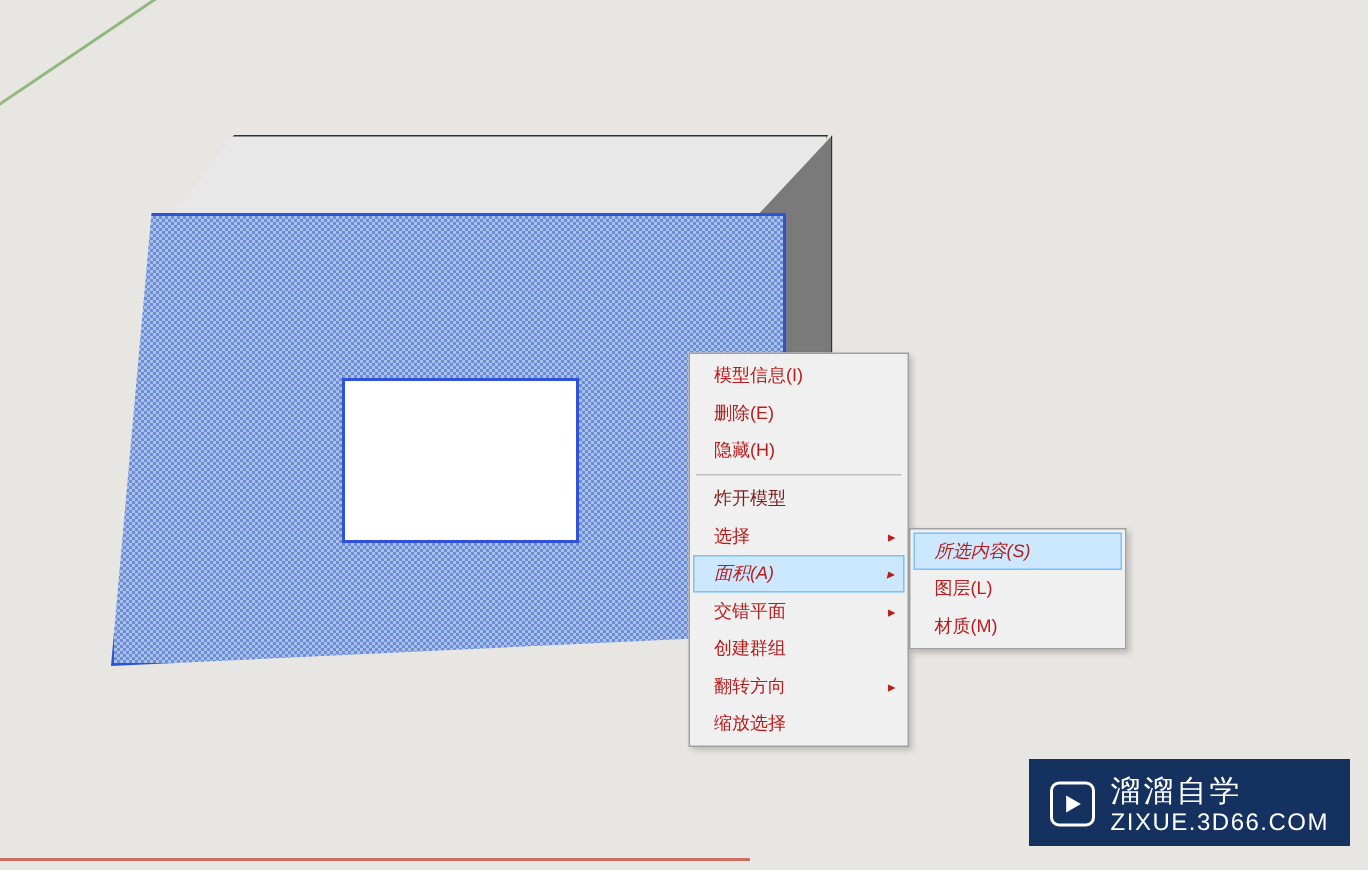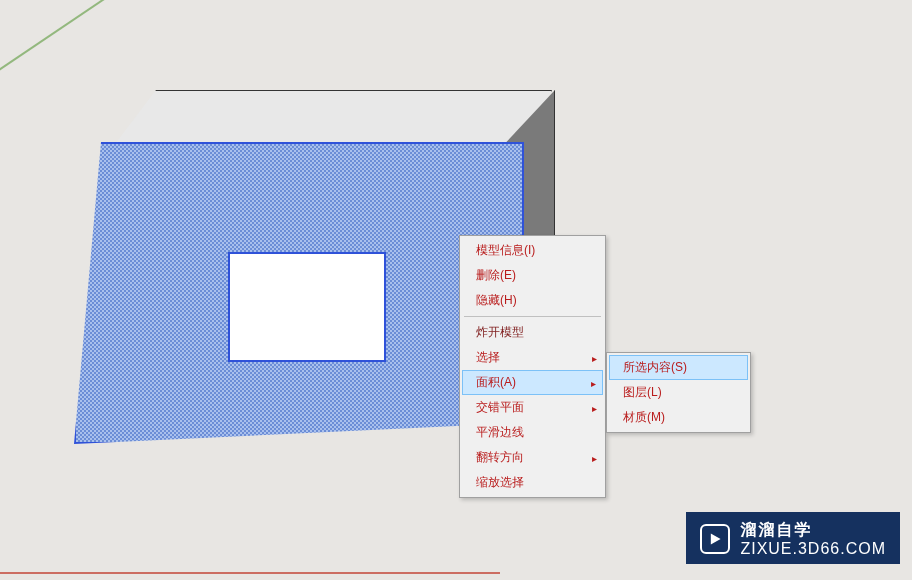--- a/index.html
+++ b/index.html
@@ -96,21 +96,21 @@
     .menu-main { left: 459px; top: 235px; }
     .menu-sub { left: 606px; top: 352px; min-width: 145px; }
     .menu-item {
       padding: 4px 20px 4px 14px;
       color: #b91c1c;
       white-space: nowrap;
       position: relative;
       cursor: default;
     }
     .menu-item.disabled { color: #7f1d1d; }
-    .menu-item.highlighted { background: #cce8ff; border: 1px solid #7cc1f7; padding: 3px 19px 3px 13px; }
+    .menu-item.highlighted { background: #cce8ff; border: 1px solid #7cc1f7; padding: 3px 19px 3px 13px; font-style: italic; }
     .menu-item .arrow {
       position: absolute;
       right: 6px;
       top: 50%;
       transform: translateY(-50%);
       font-size: 10px;
     }
     .menu-sep {
       height: 1px;
       background: #c0c0c0;
@@ -132,21 +132,21 @@
       width: 30px;
       height: 30px;
       border: 2px solid #fff;
       border-radius: 6px;
       display: flex;
       align-items: center;
       justify-content: center;
     }
     .wm-icon svg { fill: #fff; }
     .wm-text { display: flex; flex-direction: column; }
-    .wm-main { font-size: 16px; font-weight: bold; letter-spacing: 2px; }
+    .wm-main { font-size: 20px; font-weight: normal; letter-spacing: 2px; }
     .wm-sub { font-size: 16px; letter-spacing: 1px; margin-top: -1px; }
   </style>
 </head>
 <body>
 
 <div class="viewport">
   <div class="axis-green"></div>
   <div class="axis-red"></div>
   <div class="box3d">
     <div class="box-top"></div>
@@ -168,21 +168,21 @@
     <span class="arrow">▸</span>
   </div>
   <div class="menu-item highlighted">
     <span>面积(A)</span>
     <span class="arrow">▸</span>
   </div>
   <div class="menu-item">
     <span>交错平面</span>
     <span class="arrow">▸</span>
   </div>
-  <div class="menu-item">平滑边线</div>
+  <div class="menu-item">创建群组</div>
   <div class="menu-item">
     <span>翻转方向</span>
     <span class="arrow">▸</span>
   </div>
   <div class="menu-item">缩放选择</div>
 </div>
 
 <div class="context-menu menu-sub">
   <div class="menu-item highlighted">所选内容(S)</div>
   <div class="menu-item">图层(L)</div>

